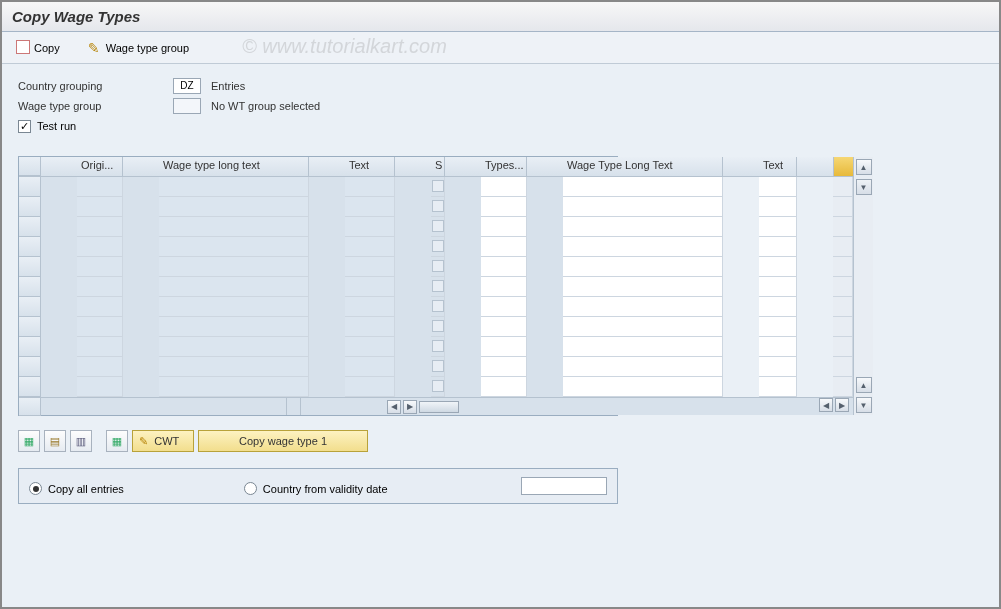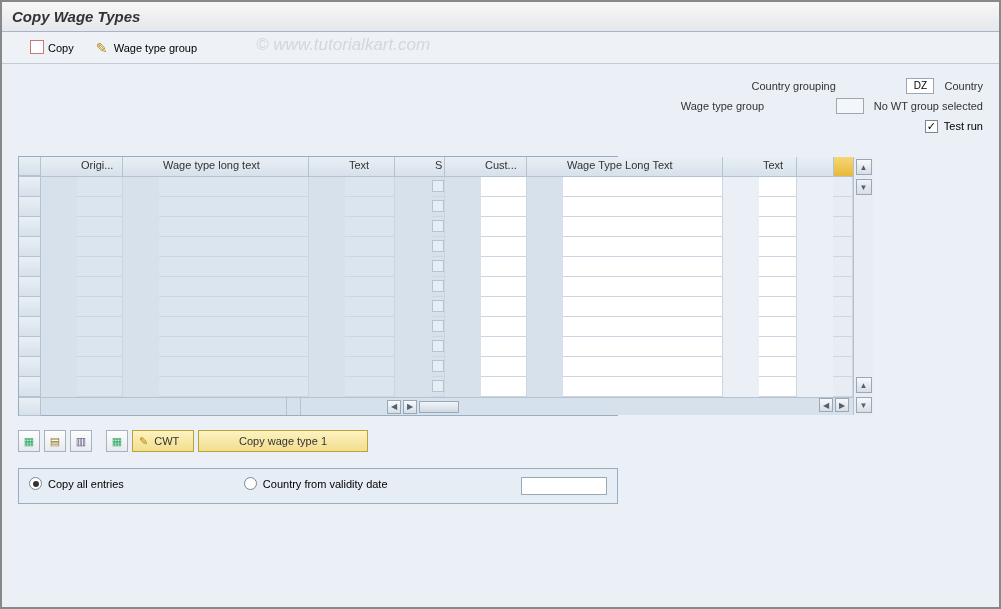--- a/index.html
+++ b/index.html
@@ -2,30 +2,30 @@
 <html><head>
 <meta charset="utf-8">
 <style>
   * { box-sizing: border-box; font-family: Arial, sans-serif; font-size: 11px; }
   html, body { margin: 0; padding: 0; width: 1001px; height: 609px; background: #f2f2f2; }
   .container { border: 2px solid #888; width: 1001px; height: 609px; background: #eaf0f6; position: relative; overflow: hidden; }
 
   .title-bar { background: linear-gradient(#f7f7f7,#e5e7ec); height: 30px; border-bottom: 1px solid #a5b5c7; display:flex; align-items:center; padding-left:10px; }
   .title-bar span { font-style: italic; font-weight: bold; font-size: 15px; color: #333; }
 
-  .toolbar { height: 32px; background: #eef2f7; border-bottom: 1px solid #c0cbd6; display:flex; align-items:center; padding-left:26px; gap:14px; position: relative;}
+  .toolbar { height: 32px; background: #eef2f7; border-bottom: 1px solid #c0cbd6; display:flex; align-items:center; padding-left:12px; gap:20px; position: relative;}
   .tool-btn { display:flex; align-items:center; gap:4px; cursor:pointer; padding:2px 4px;}
   .icon-copy { width:12px; height:12px; border:1px solid #c77; background:#fdd; position:relative;}
   .icon-copy::after { content:""; position:absolute; left:-3px; top:-3px; width:12px;height:12px;border:1px solid #c77;background:#fff;}
   .icon-pencil { width:14px;height:14px; display:inline-block; }
   .icon-pencil::before{content:"✎"; color:#b8860b; font-size:14px; line-height:14px;}
-  .watermark { position:absolute; left:254px; top:3px; color:#d3d6da; font-size:17px; font-style:italic; pointer-events:none;}
+  .watermark { position:absolute; left:240px; top:3px; color:#d3d6da; font-size:20px; font-style:italic; pointer-events:none;}
 
   .fields { padding: 12px 16px 6px 16px; background:#eaf0f6;}
-  .field-row { display:flex; align-items:center; height:20px;justify-content:flex-end; }
+  .field-row { display:flex; align-items:center; height:20px; }
   .field-label { width: 155px; color:#333;}
   .field-box { width:28px; height:16px; border:1px solid #9aa7b5; background:#fff; text-align:center; font-size:10px; line-height:14px; margin-right:10px; }
   .field-box.empty { background:#f3f6fa;}
   .field-text { color:#333;}
   .checkbox { width:13px; height:13px; border:1px solid #7a8793; background:#fff; margin-right:6px; display:flex; align-items:center; justify-content:center; font-size:11px; color:#000;}
 
   .grid-panel { margin: 14px 16px 10px 16px; width: 600px; border:1px solid #9aadc0; background:#d7e1eb;}
   .grid-title { background: linear-gradient(#e4ecf4,#cad7e4); border-bottom:1px solid #9aadc0; padding: 4px 8px; color:#333;}
   .grid-header, .grid-row { display:flex; height:20px;gap:36px; }
   .grid-header { background: linear-gradient(#e9eff5,#d7e1eb); border-bottom:1px solid #b5c2cf;}
@@ -46,21 +46,21 @@
   .h-thumb{ width:40px; height:12px; background:linear-gradient(#f0f4f8,#cfd9e3); border:1px solid #9aa7b5;}
 
   .btn-row { display:flex; align-items:center; gap:4px; padding: 4px 16px 10px 16px;}
   .icon-btn{ width:22px; height:22px; border:1px solid #a8b2be; background:linear-gradient(#fdfdfd,#e6ebf1); display:flex;align-items:center;justify-content:center; cursor:pointer; font-size:12px;}
   .text-btn{ height:22px; border:1px solid #b8a23a; background:linear-gradient(#fdf2c1,#f2de8d); display:flex;align-items:center;justify-content:center; cursor:pointer; padding:0 12px; color:#333;}
   .cwt-btn{ width:62px; gap:6px; justify-content:flex-start; padding:0 6px;}
   .cwt-btn .ic{ color:#b8860b;}
 
   .delim-panel{ margin: 6px 16px; width:600px; border:1px solid #9aadc0; background:#e7edf4; }
   .delim-title{ padding:3px 8px; color:#333; border-bottom:1px solid #c6d0dc;}
-  .delim-body{ display:flex; align-items:flex-start; padding: 8px 10px; gap: 40px;}
+  .delim-body{ display:flex; align-items:flex-end; padding: 8px 10px; gap: 40px;}
   .radio{ width:13px;height:13px; border-radius:50%; border:1px solid #7a8793; background:#fff; display:inline-flex; align-items:center; justify-content:center; margin-right:6px;}
   .radio.checked::after{content:""; width:6px;height:6px;border-radius:50%; background:#333;}
   .date-input{ width:86px; height:18px; border:1px solid #9aa7b5; background:#fff;}
   .s-check { width:12px; height:12px; background:#e7edf4; border:1px solid #b5c2cf; margin:3px auto 0 auto; display:block;}
 </style>
 </head>
 <body>
 
 <div class="container">
 
@@ -77,21 +77,21 @@
       <span class="icon-pencil"></span>
       <span>Wage type group</span>
     </div>
     <div class="watermark">©  www.tutorialkart.com</div>
   </div>
 
   <div class="fields">
     <div class="field-row">
       <div class="field-label">Country grouping</div>
       <div class="field-box">DZ</div>
-      <div class="field-text">Country</div>
+      <div class="field-text">Entries</div>
     </div>
     <div class="field-row">
       <div class="field-label">Wage type group</div>
       <div class="field-box empty"></div>
       <div class="field-text">No WT group selected</div>
     </div>
     <div class="field-row">
       <div class="checkbox">✓</div>
       <div>Test run</div>
     </div>
@@ -100,21 +100,21 @@
   <div class="grid-panel">
 
     <div style="display:flex;">
       <div style="flex:1;">
         <div class="grid-header">
           <div class="row-handle"></div>
           <div class="gh w-origi">Origi...</div>
           <div class="gh w-longL">Wage type long text</div>
           <div class="gh w-textL">Text</div>
           <div class="gh w-s">S</div>
-          <div class="gh w-cust">Cust...</div>
+          <div class="gh w-cust">Types...</div>
           <div class="gh w-longR">Wage Type Long Text</div>
           <div class="gh w-textR">Text</div>
           <div class="col-config"></div>
         </div>
         <div id="grid-body">
             <div class="grid-row">
               <div class="row-handle"></div>
               <div class="gc w-origi left-bg"></div>
               <div class="gc w-longL left-bg"></div>
               <div class="gc w-textL left-bg"></div>

